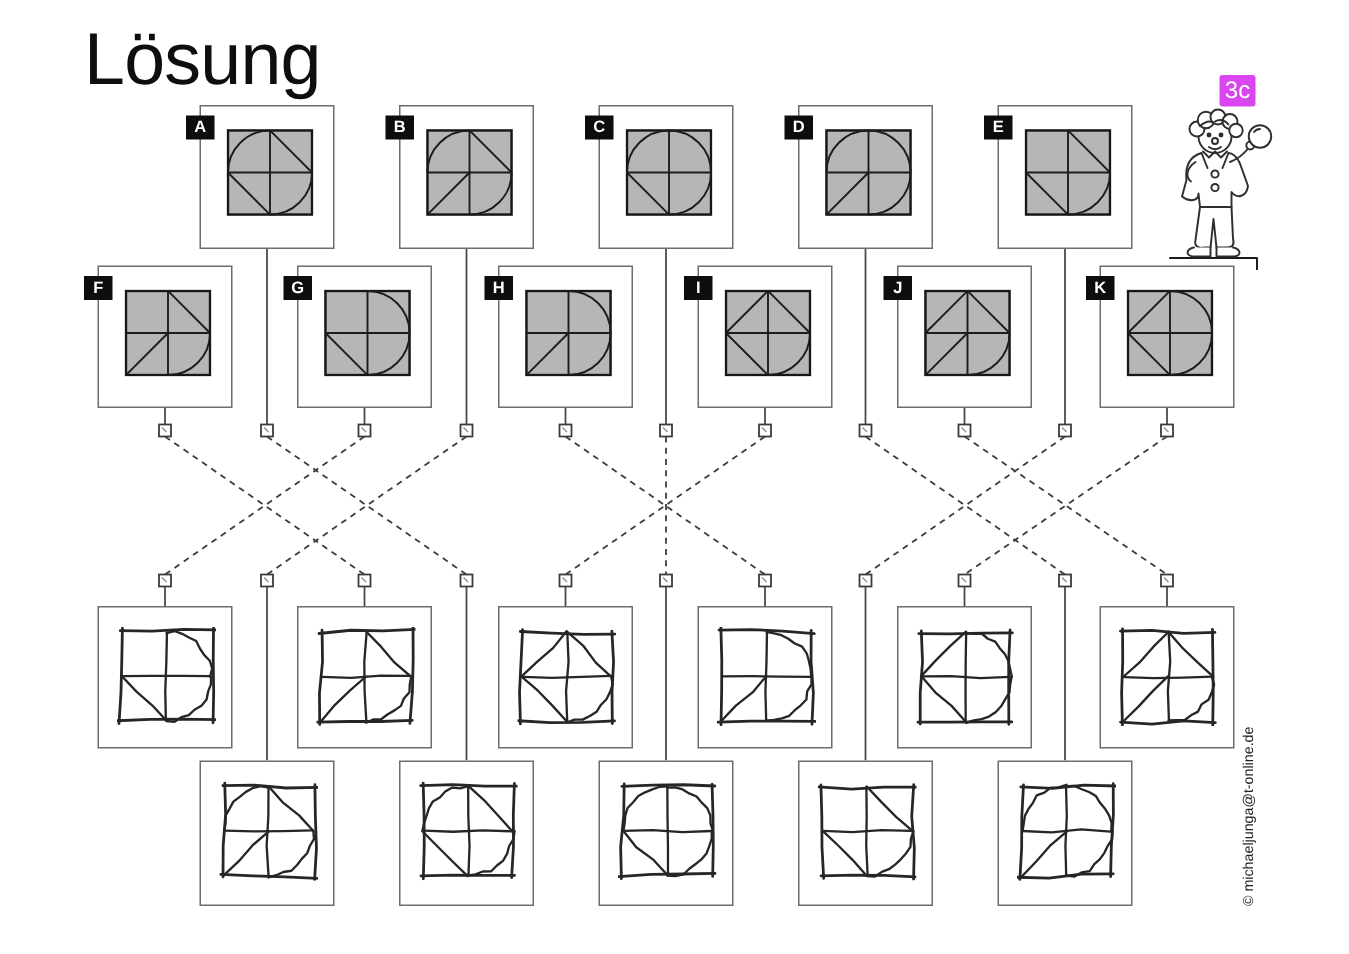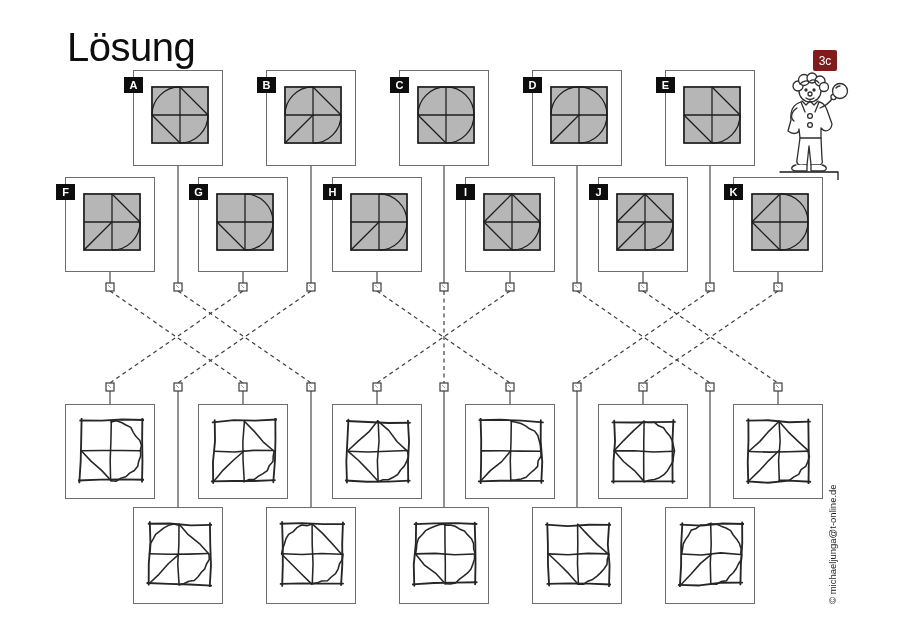--- a/index.html
+++ b/index.html
@@ -1,21 +1,21 @@
 <!DOCTYPE html>
 <html><head>
 <meta charset="utf-8">
 <style>
   html,body{margin:0;padding:0;background:#fff;}
   #page{position:relative;width:899px;height:636px;background:#ffffff;overflow:hidden;
         font-family:"Liberation Sans", sans-serif;}
-  #title{position:absolute;left:56px;top:16px;margin:11px;font-size:40px;font-weight:400;
+  #title{position:absolute;left:56px;top:16px;margin:0;font-size:49px;font-weight:400;
          color:#0e0e0e;letter-spacing:-0.5px;line-height:1;}
-  #badge{position:absolute;left:813px;top:50px;width:24px;height:21px;background:#7f1d1d;
-         color:#ffffff;font-size:12px;display:flex;align-items:center;justify-content:center;
+  #badge{position:absolute;left:813px;top:50px;width:24px;height:21px;background:#d946ef;
+         color:#ffffff;font-size:16px;display:flex;align-items:center;justify-content:center;
          border-radius:2px;}
   #copyright{position:absolute;left:827px;top:604px;transform:rotate(-90deg);
              transform-origin:0 0;font-size:9.5px;color:#1d1d1d;white-space:nowrap;}
   .tilebox{position:absolute;border:1px solid #6d6d6d;background:#fff;box-sizing:border-box;}
   .tilebox svg{position:absolute;}
   .tab{position:absolute;left:-10px;top:6px;width:19px;height:16px;background:#0d0d0d;
        color:#fff;font-size:11px;font-weight:bold;display:flex;align-items:center;
        justify-content:center;z-index:3;}
   #overlay{position:absolute;left:0;top:0;z-index:0;}
   .tilebox{z-index:1;}

